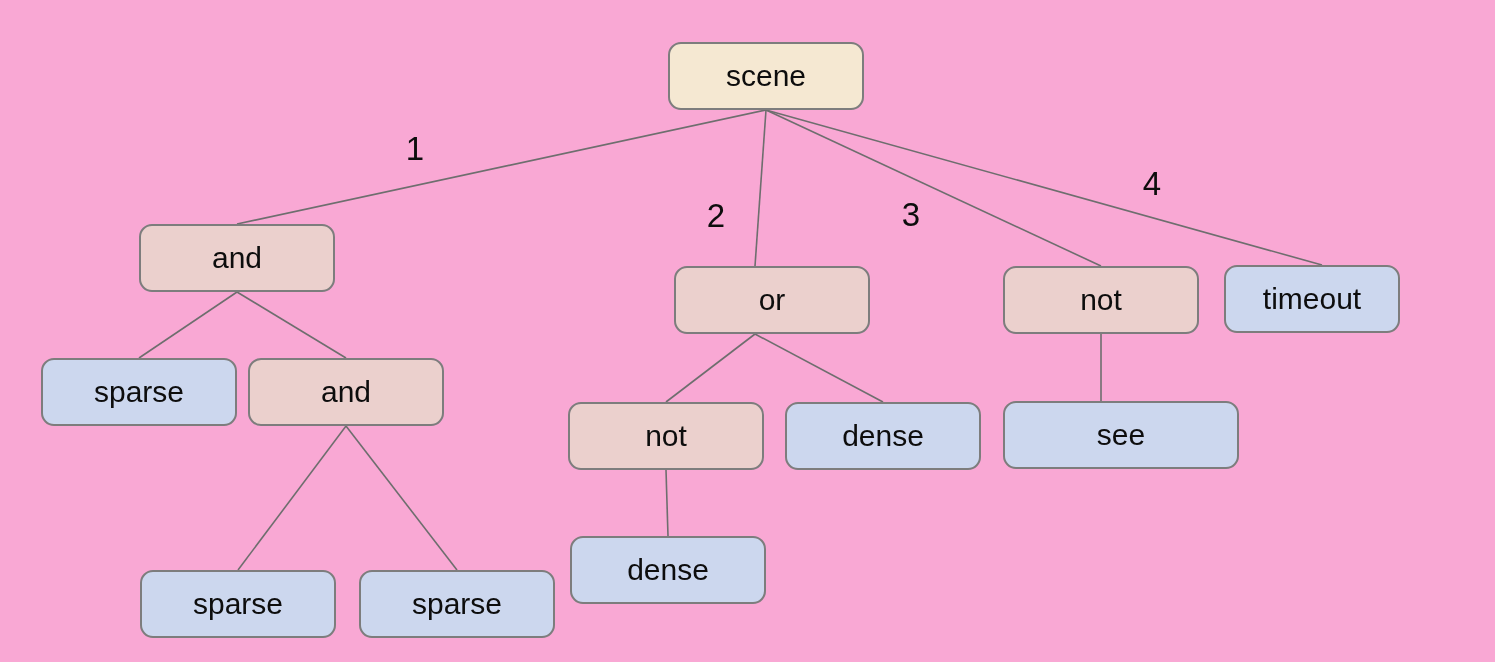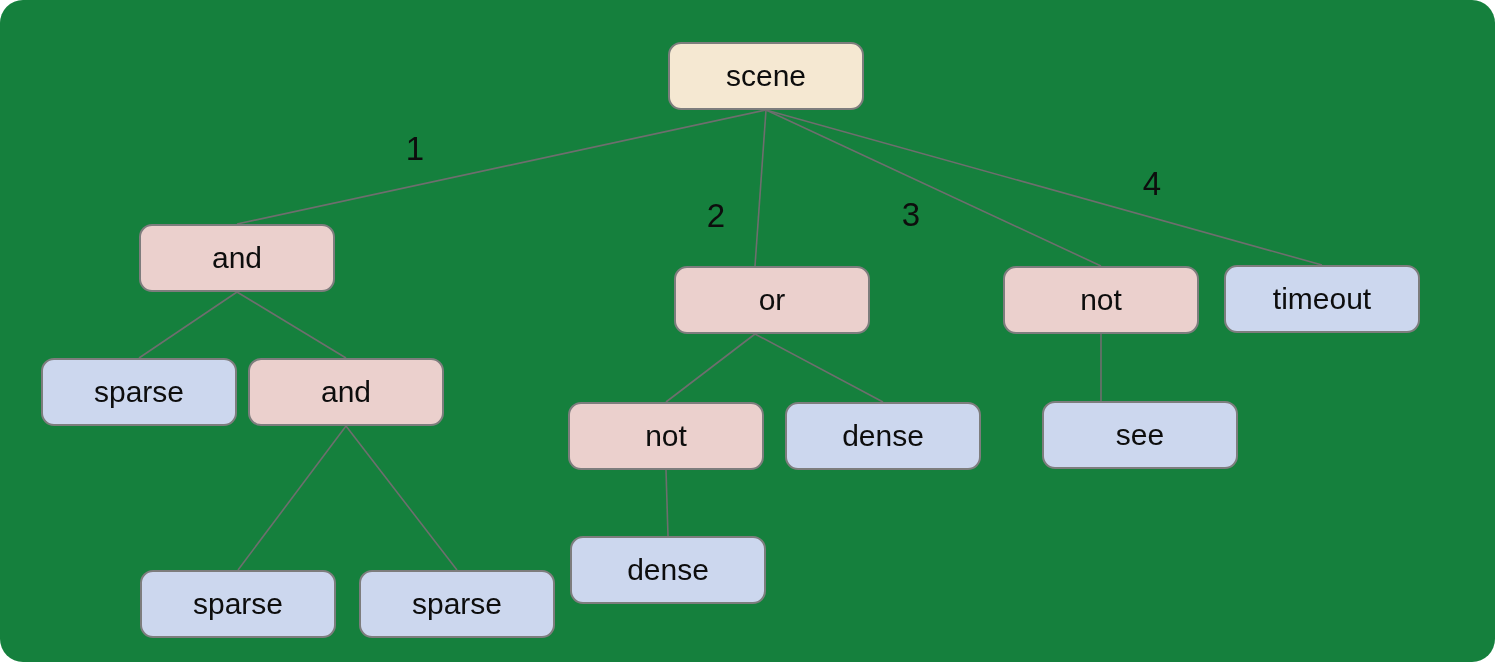--- a/index.html
+++ b/index.html
@@ -5,23 +5,22 @@
   html, body {
     margin: 0;
     padding: 0;
     background: #ffffff;
     font-family: "Liberation Sans", sans-serif;
   }
   .canvas {
     position: relative;
     width: 1495px;
     height: 662px;
-    background: #15803d;
+    background: #f9a8d4;
     overflow: hidden;
-    border-radius: 23px;
   }
   .edges-svg {
     position: absolute;
     left: 0;
     top: 0;
     width: 1495px;
     height: 662px;
   }
   .node {
     position: absolute;
@@ -60,26 +59,26 @@
       <line x1="755" y1="334" x2="666" y2="402" stroke="#6e6e6e" stroke-width="1.6"></line>
       <line x1="755" y1="334" x2="883" y2="402" stroke="#6e6e6e" stroke-width="1.6"></line>
       <line x1="666" y1="470" x2="668" y2="536" stroke="#6e6e6e" stroke-width="1.6"></line>
       <line x1="1101" y1="334" x2="1101" y2="401" stroke="#6e6e6e" stroke-width="1.6"></line>
     </svg>
   <div id="nodes">
       <div class="node" style="left: 668px; top: 42px; width: 196px; height: 68px; background: rgb(245, 232, 210); border-color: rgb(125, 125, 125); color: rgb(13, 13, 13);">scene</div>
       <div class="node" style="left: 139px; top: 224px; width: 196px; height: 68px; background: rgb(235, 208, 205); border-color: rgb(125, 125, 125); color: rgb(13, 13, 13);">and</div>
       <div class="node" style="left: 674px; top: 266px; width: 196px; height: 68px; background: rgb(235, 208, 205); border-color: rgb(125, 125, 125); color: rgb(13, 13, 13);">or</div>
       <div class="node" style="left: 1003px; top: 266px; width: 196px; height: 68px; background: rgb(235, 208, 205); border-color: rgb(125, 125, 125); color: rgb(13, 13, 13);">not</div>
-      <div class="node" style="left: 1224px; top: 265px; width: 196px; height: 68px; background: rgb(204, 215, 238); border-color: rgb(125, 125, 125); color: rgb(13, 13, 13);">timeout</div>
+      <div class="node" style="left: 1224px; top: 265px; width: 176px; height: 68px; background: rgb(204, 215, 238); border-color: rgb(125, 125, 125); color: rgb(13, 13, 13);">timeout</div>
       <div class="node" style="left: 41px; top: 358px; width: 196px; height: 68px; background: rgb(204, 215, 238); border-color: rgb(125, 125, 125); color: rgb(13, 13, 13);">sparse</div>
       <div class="node" style="left: 248px; top: 358px; width: 196px; height: 68px; background: rgb(235, 208, 205); border-color: rgb(125, 125, 125); color: rgb(13, 13, 13);">and</div>
       <div class="node" style="left: 568px; top: 402px; width: 196px; height: 68px; background: rgb(235, 208, 205); border-color: rgb(125, 125, 125); color: rgb(13, 13, 13);">not</div>
       <div class="node" style="left: 785px; top: 402px; width: 196px; height: 68px; background: rgb(204, 215, 238); border-color: rgb(125, 125, 125); color: rgb(13, 13, 13);">dense</div>
-      <div class="node" style="left: 1042px; top: 401px; width: 196px; height: 68px; background: rgb(204, 215, 238); border-color: rgb(125, 125, 125); color: rgb(13, 13, 13);">see</div>
+      <div class="node" style="left: 1003px; top: 401px; width: 236px; height: 68px; background: rgb(204, 215, 238); border-color: rgb(125, 125, 125); color: rgb(13, 13, 13);">see</div>
       <div class="node" style="left: 140px; top: 570px; width: 196px; height: 68px; background: rgb(204, 215, 238); border-color: rgb(125, 125, 125); color: rgb(13, 13, 13);">sparse</div>
       <div class="node" style="left: 359px; top: 570px; width: 196px; height: 68px; background: rgb(204, 215, 238); border-color: rgb(125, 125, 125); color: rgb(13, 13, 13);">sparse</div>
       <div class="node" style="left: 570px; top: 536px; width: 196px; height: 68px; background: rgb(204, 215, 238); border-color: rgb(125, 125, 125); color: rgb(13, 13, 13);">dense</div>
     </div>
   <div id="edge-labels">
       <div class="edge-label" style="left: 415px; top: 148px; color: rgb(13, 13, 13);">1</div>
       <div class="edge-label" style="left: 716px; top: 215px; color: rgb(13, 13, 13);">2</div>
       <div class="edge-label" style="left: 911px; top: 214px; color: rgb(13, 13, 13);">3</div>
       <div class="edge-label" style="left: 1152px; top: 183px; color: rgb(13, 13, 13);">4</div>
     </div>

